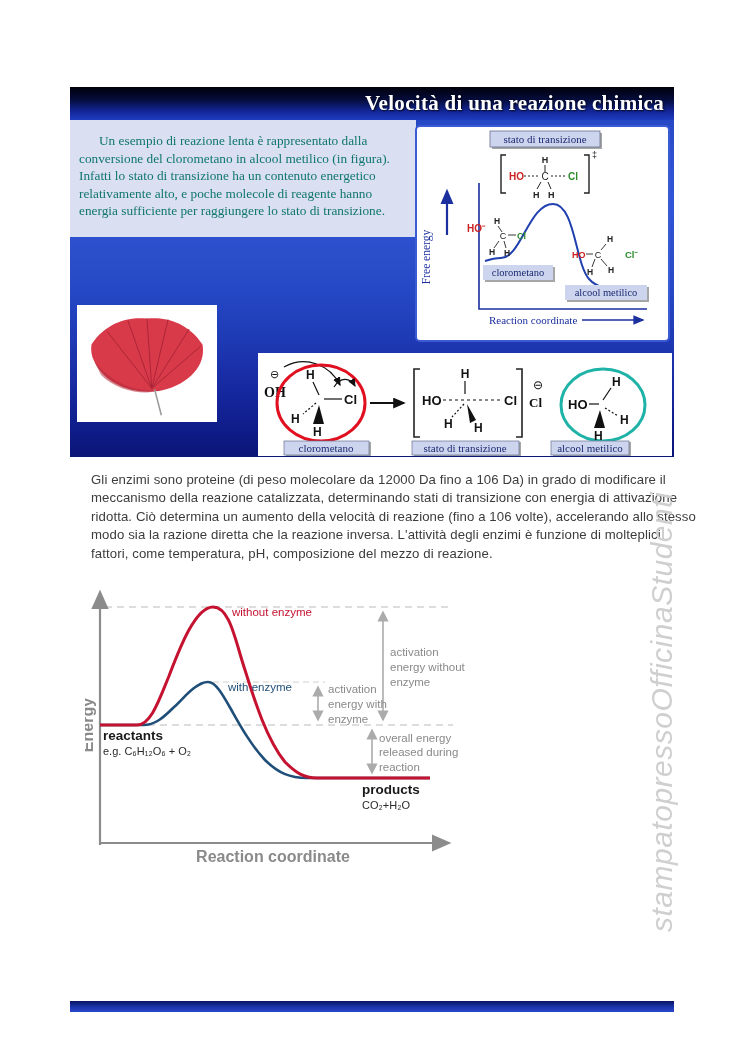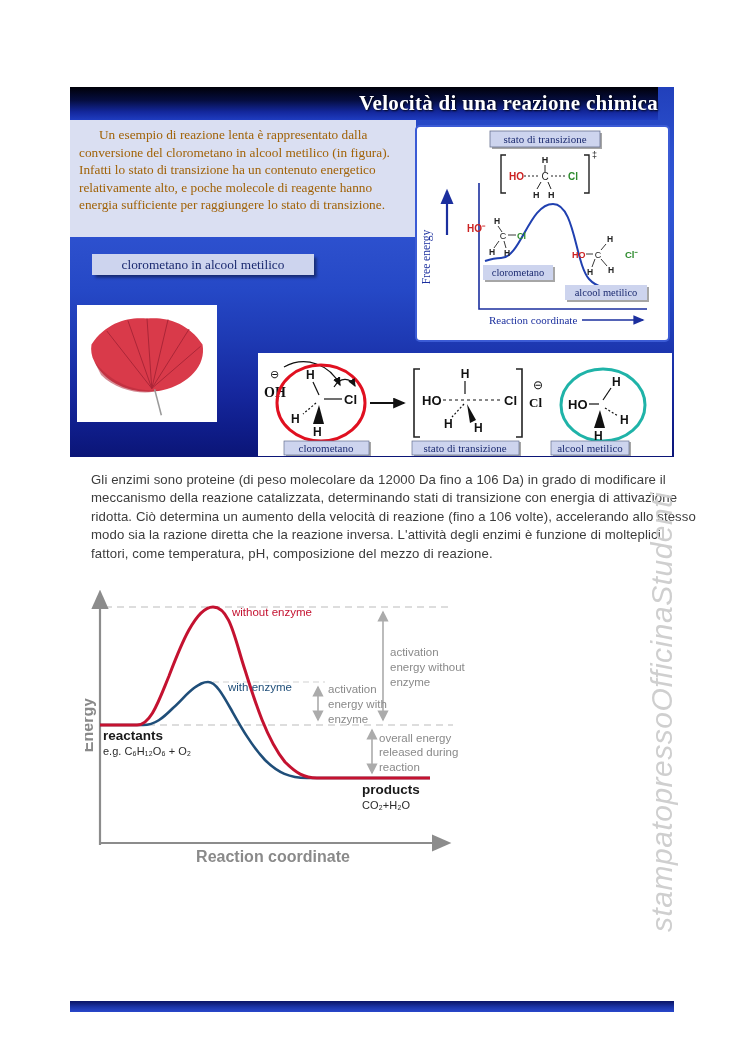--- a/index.html
+++ b/index.html
@@ -9,33 +9,33 @@
     font-family:"Liberation Sans", sans-serif;
   }
 
   
   .slide {
     position:absolute; left:70px; top:87px; width:604px; height:370px;
     background:linear-gradient(180deg,#2140bb 0%, #2c50cf 18%, #2f55d6 32%,
       #2b4ecb 45%, #2548c6 55%, #1e3ab4 68%, #16289f 82%, #0f1d8a 92%, #0b1577 100%);
   }
   .slide-header {
-    position:absolute; left:0; top:0; right:16px; height:33px;
+    position:absolute; left:0; top:0; right:0; height:33px;
     background:linear-gradient(180deg,#000008 0%, #050d3f 40%, #13279b 75%, #1f3cc0 100%);
-    display:flex; align-items:center; justify-content:flex-end; 
+    display:flex; align-items:center; justify-content:flex-end; padding-right:10px;
   }
   .slide-title {
     font-family:"Liberation Serif", serif; font-weight:bold; font-size:21px;
     color:#ffffff; text-shadow:1px 1px 2px rgba(0,0,0,.85); letter-spacing:.3px;
   }
   .intro-box {
     position:absolute; left:0; top:33px; width:346px; height:117px;
-    background:#dadff2; color:#a16207;
+    background:#dadff2; color:#0f766e;
     font-family:"Liberation Serif", serif; font-size:13.3px; line-height:1.32;
-    padding:6px 9px;
+    padding:12px 9px;
   }
   .intro-box p { text-indent:20px; }
   .caption-label {
     position:absolute; left:22px; top:167px; width:222px; height:21px;
     background:#cdd4ee; color:#1b2a70;
     font-family:"Liberation Serif", serif; font-size:13.3px;
     display:flex; align-items:center; justify-content:center;
     box-shadow:2.5px 2.5px 3px rgba(0,0,0,.45);
   }
   .umbrella-box {
@@ -83,23 +83,20 @@
 <div class="slide">
 
   <div class="slide-header">
     <span class="slide-title">Velocità di una reazione chimica</span>
   </div>
 
   <div class="intro-box">
     <p>Un esempio di reazione lenta è rappresentato dalla conversione del clorometano in alcool metilico (in figura). Infatti lo stato di transizione ha un contenuto energetico relativamente alto, e poche molecole di reagente hanno energia sufficiente per raggiungere lo stato di transizione.</p>
   </div>
 
-  <div class="caption-label">
-    <span>clorometano in alcool metilico</span>
-  </div>
 
   <div class="umbrella-box">
     <svg width="134" height="112" viewBox="0 0 140 117">
       <path d="M12,38 C28,14 52,9 70,11 C88,9 112,14 128,38 C132,60 114,79 86,86 C58,92 26,80 15,56 C12,50 11,44 12,38 Z" fill="#d93a4a"></path>
       <path d="M15,56 C32,78 60,90 86,85 C70,92 40,88 22,70 Z" fill="#b0293a" opacity="0.55"></path>
       <g stroke="#a82536" stroke-width="1" fill="none">
         <path d="M75,84 L28,24"></path>
           <path d="M75,84 L50,13"></path>
           <path d="M75,84 L70,11"></path>
         <path d="M75,84 L92,12"></path>

